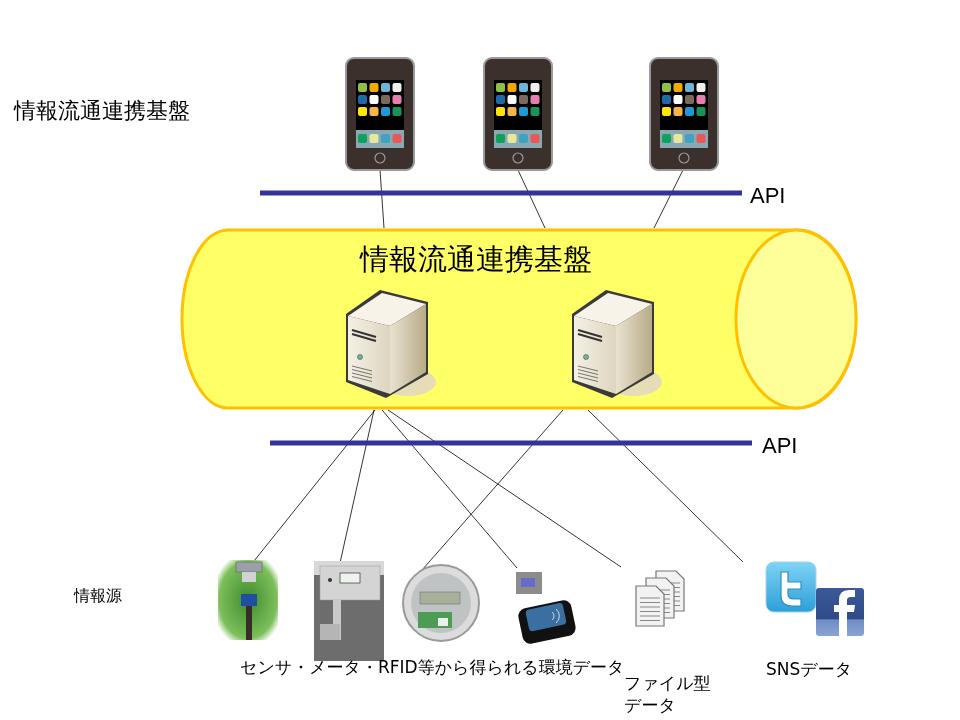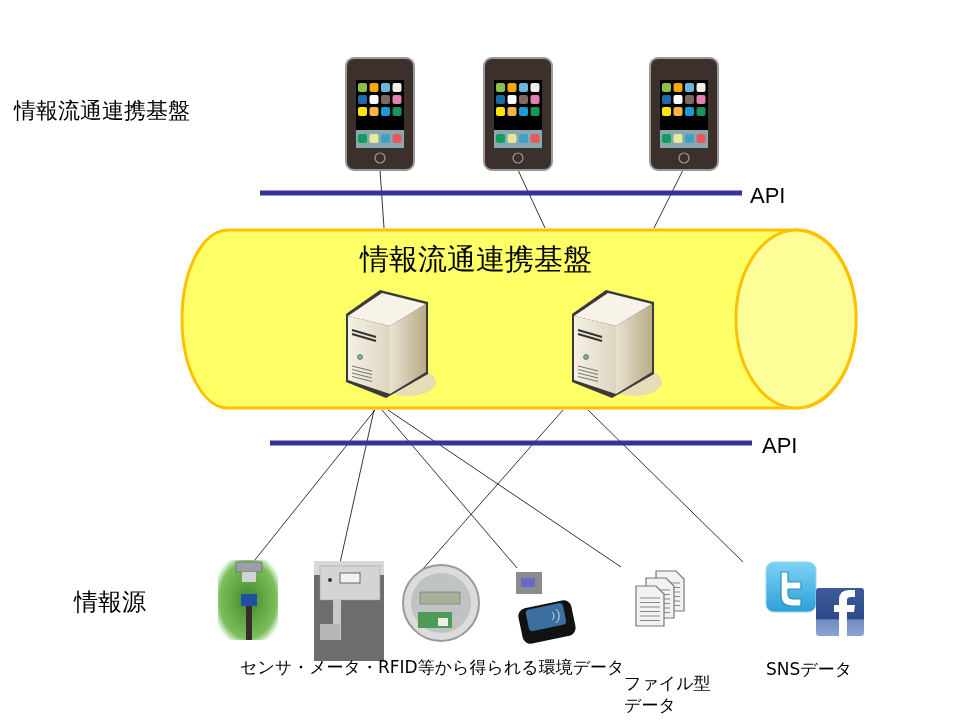--- a/index.html
+++ b/index.html
@@ -1,20 +1,20 @@
 <!DOCTYPE html>
 <html><head>
   <meta charset="utf-8">
   <style>
     html, body { margin:0; padding:0; background:#ffffff; }
     body { width:960px; height:720px; position:relative; overflow:hidden; font-family:"DejaVu Sans", sans-serif; color:#000; }
     #diagram { position:absolute; left:0; top:0; }
     .label { position:absolute; white-space:nowrap; }
     .lbl-app { left:14px; top:96px; font-size:22px; }
-    .lbl-src { left:74px; top:586px; font-size:24px; }
+    .lbl-src { left:74px; top:586px; font-size:16px; }
     .lbl-api1 { left:750px; top:183px; font-size:22px; font-family:"Liberation Sans", sans-serif; }
     .lbl-api2 { left:762px; top:433px; font-size:22px; font-family:"Liberation Sans", sans-serif; }
     .lbl-platform { left:360px; top:240px; font-size:29px;font-family:Liberation Serif, serif; }
     .lbl-env { left:240px; top:656px; font-size:17px; }
     .lbl-file { left:624px; top:652px; font-size:17px; line-height:22px; white-space:normal; width:90px;margin-top:20px; }
     .lbl-sns { left:766px; top:658px; font-size:17px; }
   </style>
 </head>
 <body>
 

